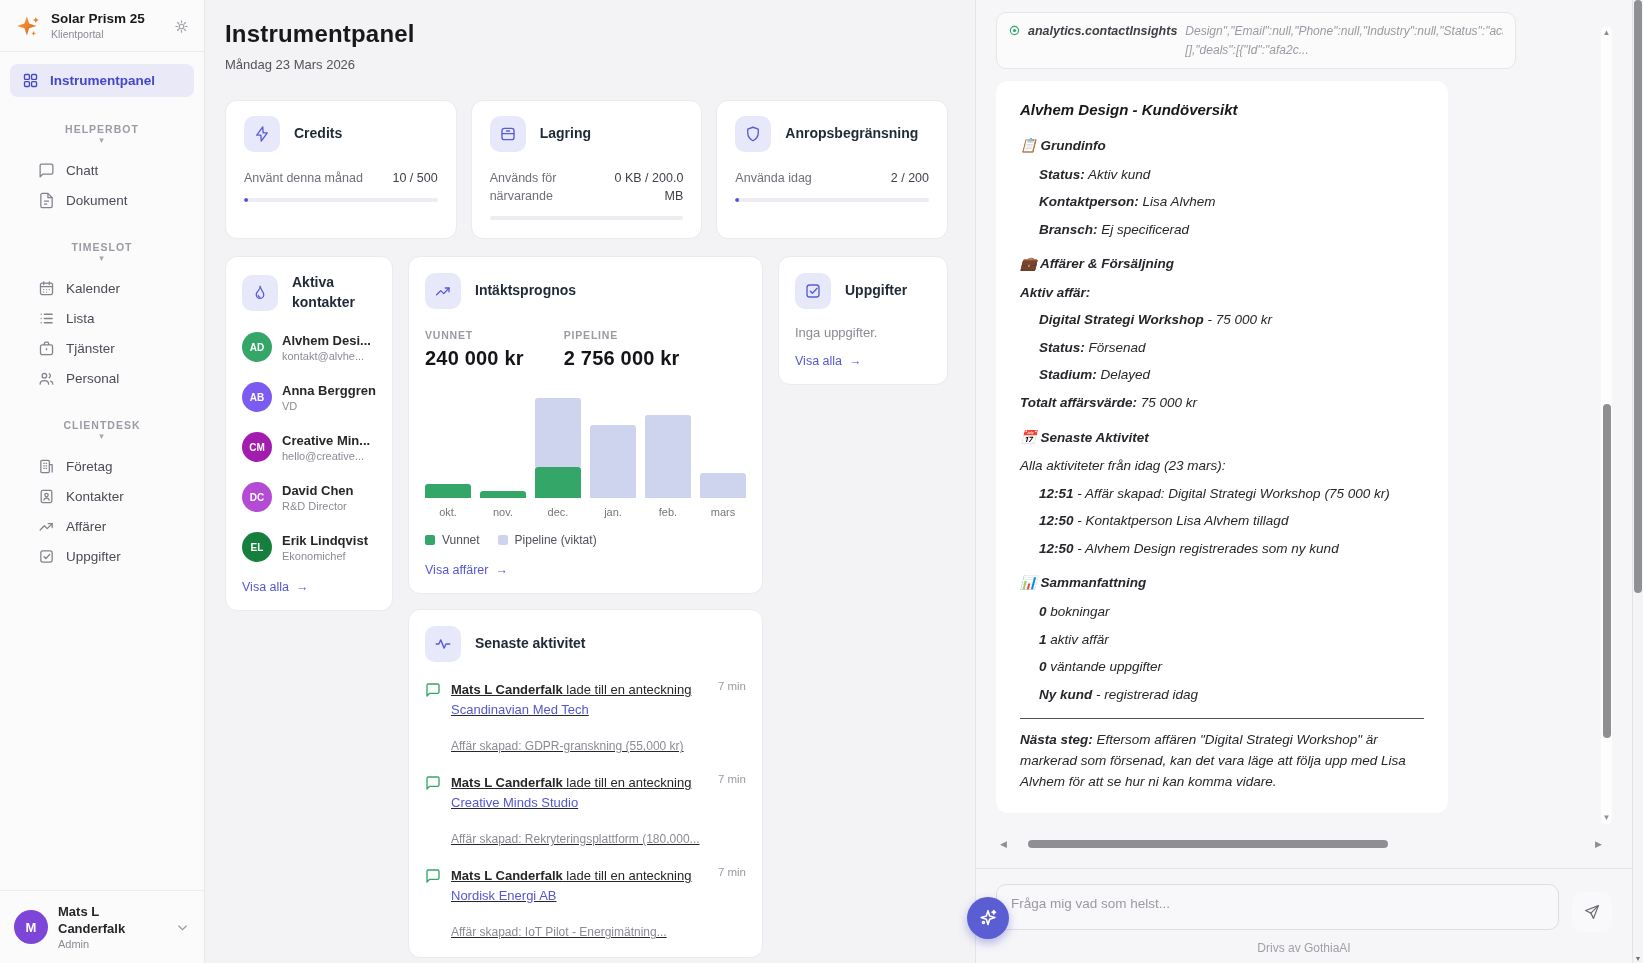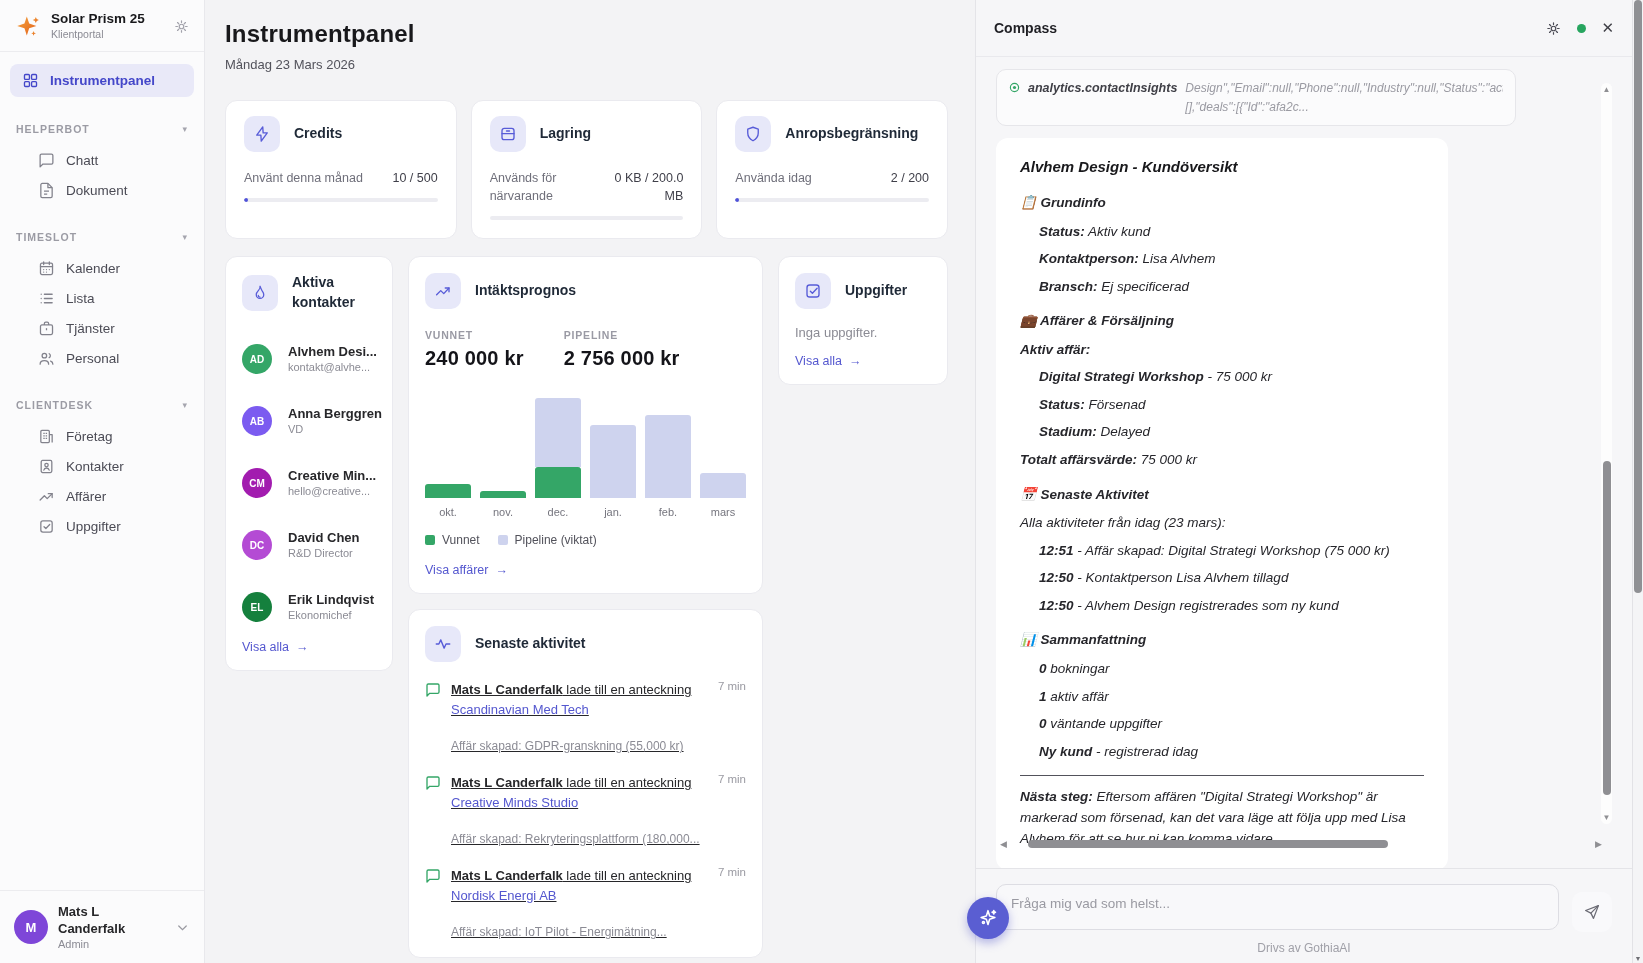--- a/index.html
+++ b/index.html
@@ -12,21 +12,21 @@
 
   
   .sidebar { width:205px; flex-shrink:0; background:#fbfbfc; border-right:1px solid #e8e8ec; display:flex; flex-direction:column; }
   .sb-top { display:flex; align-items:center; gap:9px; padding:11px 14px 10px 15px; }
   .sb-titles { line-height:1.25; }
   .app-name { font-size:13.5px; font-weight:bold; color:#18181b; }
   .app-sub { font-size:10.5px; color:#8b8b94; }
   .sb-gear { margin-left:auto; color:#a2a2ab; cursor:pointer; }
   .sb-divider { border-bottom:1px solid #ececef; }
   .nav-active { margin:12px 10px 0; background:#e9e9f8; color:#4447c9; border-radius:8px; padding:8px 12px; display:flex; gap:11px; align-items:center; font-weight:bold; font-size:13.5px; cursor:pointer; }
-  .sb-section { margin-top:26px; padding:0 16px; display:flex; align-items:center; justify-content:space-between; color:#9b9ba4; font-size:10.5px; font-weight:bold; letter-spacing:1px; cursor:pointer; }
+  .sb-section { margin-top:26px; padding:0 16px; display:flex; align-items:center; justify-content:space-between; color:#9b9ba4; font-size:10.5px; font-weight:bold; letter-spacing:1px; cursor:pointer;flex-direction:column; }
   .sb-chev { font-size:9px; color:#a5a5ae; }
   .sb-items { margin-top:10px; }
   .sb-item { display:flex; gap:11px; align-items:center; padding:6.5px 16px 6.5px 38px; font-size:13.5px; color:#4b4b55; cursor:pointer; }
   .sb-item .ic { color:#82828c; }
   .sb-user { margin-top:auto; border-top:1px solid #ececef; padding:13px 14px; display:flex; align-items:center; gap:10px; cursor:pointer; }
   .avatar-m { width:34px; height:34px; border-radius:50%; background:#7e46d8; color:#fff; font-weight:bold; font-size:13px; display:flex; align-items:center; justify-content:center; flex-shrink:0; }
   .sb-user-name { font-size:13px; font-weight:bold; color:#27272a; line-height:1.3; }
   .sb-user-role { font-size:11px; color:#8b8b94; }
   .sb-user-chev { margin-left:auto; color:#9a9aa2; }
 
@@ -42,21 +42,21 @@
   .stat-row { display:flex; justify-content:space-between; gap:10px; margin-top:17px; font-size:12.5px; color:#6f6f7a; }
   .stat-label { max-width:120px; line-height:1.45; }
   .stat-value { color:#3f3f49; text-align:right; max-width:95px; line-height:1.45; }
   .progress { height:4px; background:#ececf1; border-radius:2px; margin-top:11px; overflow:hidden; }
   .progress > div { height:100%; background:#4f52d9; border-radius:2px; min-width:4px; }
   .progress.empty > div { min-width:0; }
 
   .grid-row { display:grid; grid-template-columns:168px 1fr 170px; gap:15px; margin-top:17px; align-items:start; }
   .panel-card { background:#fff; border:1px solid #eaeaef; border-radius:12px; padding:16px; }
 
-  .contact-item { display:flex; gap:16px; align-items:flex-start; margin-top:32px; cursor:pointer; }
+  .contact-item { display:flex; gap:10px; align-items:flex-end; margin-top:20px; cursor:pointer; }
   .c-avatar { width:30px; height:30px; border-radius:50%; color:#fff; font-weight:bold; font-size:10px; display:flex; align-items:center; justify-content:center; flex-shrink:0; }
   .c-name { font-size:13px; font-weight:bold; color:#27272a; white-space:nowrap; overflow:hidden; max-width:104px; }
   .c-sub { font-size:11px; color:#8b8b94; white-space:nowrap; overflow:hidden; max-width:104px; margin-top:2px; }
   .link { color:#5457cf; font-size:12.5px; display:inline-flex; align-items:center; gap:7px; margin-top:18px; cursor:pointer; }
 
   .fc-stats { display:flex; gap:40px; margin-top:20px; }
   .fc-cap { font-size:10.5px; letter-spacing:.8px; color:#9a9aa4; font-weight:bold; }
   .fc-val { font-size:20px; font-weight:bold; color:#141419; margin-top:6px; letter-spacing:.2px; }
   .chart { margin-top:28px; height:100px; display:flex; align-items:flex-end; gap:9px; }
   .bar { flex:1; display:flex; flex-direction:column; justify-content:flex-end; }
@@ -561,33 +561,20 @@
   <span>
     <svg width="22" height="22" viewBox="0 0 24 24" fill="none" stroke="#fff" stroke-width="1.7" stroke-linejoin="round">
       <path d="M12 4 L13.8 9.7 L19.5 11.5 L13.8 13.3 L12 19 L10.2 13.3 L4.5 11.5 L10.2 9.7 Z"></path>
       <path d="M18.3 3.8 l.5 1.4 1.4.5 -1.4.5 -.5 1.4 -.5-1.4 -1.4-.5 1.4-.5 Z"></path>
       <circle cx="7" cy="17" r="1.1"></circle>
     </svg>
   </span>
 </div>
 
 <section class="compass">
-  <div class="cp-header">
-    <span class="cp-title">Compass</span>
-    <span class="cp-controls">
-      <span class="cp-gear">
-        <svg width="17" height="17" viewBox="0 0 24 24" fill="none" stroke="currentColor" stroke-width="1.7" stroke-linecap="round">
-          <circle cx="12" cy="12" r="3.2"></circle>
-          <path d="M12 4v2.3M12 17.7V20M4 12h2.3M17.7 12H20M6.4 6.4l1.7 1.7M15.9 15.9l1.7 1.7M17.6 6.4l-1.7 1.7M8.1 15.9l-1.7 1.7"></path>
-        </svg>
-      </span>
-      <span class="cp-dot"></span>
-      <span class="cp-close">✕</span>
-    </span>
-  </div>
 
   <div class="cp-body">
     <div class="tool-chip">
       <span class="chip-ic">
         <svg width="11" height="11" viewBox="0 0 24 24">
             <circle cx="12" cy="12" r="9" fill="none" stroke="#34a667" stroke-width="2.5"></circle>
             <circle cx="12" cy="12" r="3.5" fill="#34a667"></circle>
           </svg>
       </span>
       <span class="chip-name">analytics.contactInsights</span>

